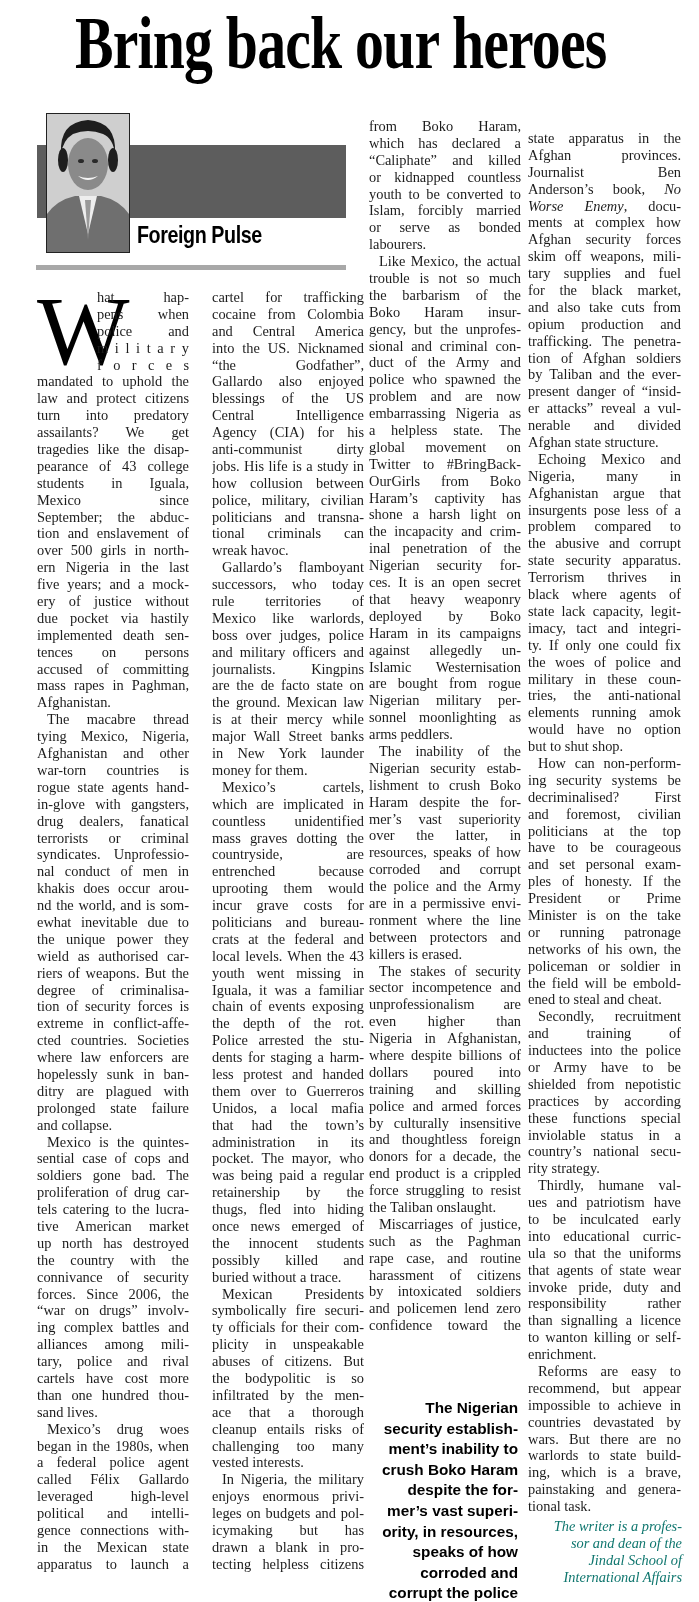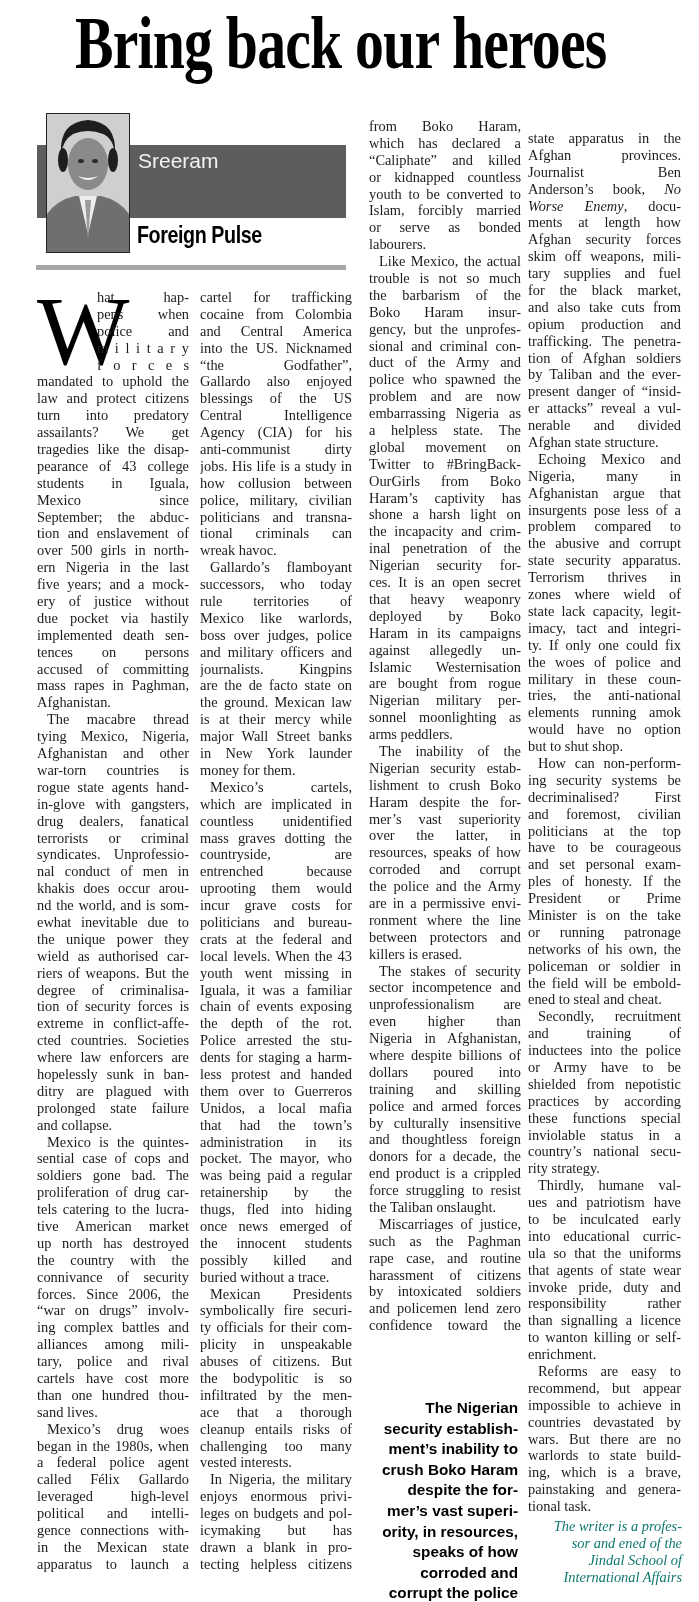--- a/index.html
+++ b/index.html
@@ -33,21 +33,21 @@
   .col {
     position: absolute; width: 152px;
     font-family: "Liberation Serif", "DejaVu Serif", serif;
     font-size: 14.4px; line-height: 16.9px; color: #1c1c1c;
   }
   .col .ln { display: block; height: 16.9px; white-space: nowrap; text-align: justify; text-align-last: justify; overflow: hidden; }
   .col .ln.last { text-align-last: left; }
   .col .ln.ind { padding-left: 10px; }
   .col .ln.short { padding-left: 60px; }
   #col1 { left: 37px; top: 289px; }
-  #col2 { left: 200px; top: 289px; }
+  #col2 { left: 212px; top: 289px; }
   #col3 { left: 369px; top: 118px; }
   #col4 { left: 528px; top: 118px; width: 153px; margin-top: 12px; }
   .dropcap {
     position: absolute; left: 37px; top: 289px; width: 58px; height: 84px;
     font-family: "Liberation Serif", "DejaVu Serif", serif;
     font-size: 98px; line-height: 84px; color: #000;
   }
   .pullquote {
     position: absolute; left: 370px; top: 1398px; width: 148px; text-align: right;
     font-family: "Liberation Sans", "DejaVu Sans", sans-serif;
@@ -77,21 +77,20 @@
     <ellipse cx="41" cy="50" rx="20" ry="26" fill="#8a8a8a"></ellipse>
     <path d="M14 40 Q12 8 41 6 Q70 8 68 40 Q66 24 56 20 Q41 14 26 20 Q16 26 14 40 Z" fill="#1e1e1e"></path>
     <ellipse cx="16" cy="46" rx="5" ry="12" fill="#1e1e1e"></ellipse>
     <ellipse cx="66" cy="46" rx="5" ry="12" fill="#1e1e1e"></ellipse>
     <ellipse cx="34" cy="47" rx="3" ry="2" fill="#2a2a2a"></ellipse>
     <ellipse cx="48" cy="47" rx="3" ry="2" fill="#2a2a2a"></ellipse>
     <path d="M31 62 Q41 70 51 62 Q41 66 31 62 Z" fill="#f4f4f4"></path>
   </svg>
 </div>
 <div class="author-name">
-  <div>Sreeram</div>
 </div>
 <div class="column-tag">Foreign Pulse</div>
 <div class="rule"></div>
 
 <div class="dropcap">W</div>
 
 <div class="col" id="col1">
     <span class="ln short">hat hap-</span>
     <span class="ln short">pens when</span>
     <span class="ln short">police and</span>
@@ -320,21 +319,21 @@
     <span class="ln">by intoxicated soldiers</span>
     <span class="ln">and policemen lend zero</span>
     <span class="ln">confidence toward the</span>
   </div>
 <div class="col" id="col4">
     <span class="ln">state apparatus in the</span>
     <span class="ln">Afghan provinces.</span>
     <span class="ln">Journalist Ben</span>
     <span class="ln">Anderson’s book, <em class="title">No</em></span>
     <span class="ln"><em class="title">Worse Enemy</em>, docu-</span>
-    <span class="ln">ments at length how</span>
+    <span class="ln">ments at complex how</span>
     <span class="ln">Afghan security forces</span>
     <span class="ln">skim off weapons, mili-</span>
     <span class="ln">tary supplies and fuel</span>
     <span class="ln">for the black market,</span>
     <span class="ln">and also take cuts from</span>
     <span class="ln">opium production and</span>
     <span class="ln">trafficking. The penetra-</span>
     <span class="ln">tion of Afghan soldiers</span>
     <span class="ln">by Taliban and the ever-</span>
     <span class="ln">present danger of “insid-</span>
@@ -342,21 +341,21 @@
     <span class="ln">nerable and divided</span>
     <span class="ln last">Afghan state structure.</span>
     <span class="ln ind">Echoing Mexico and</span>
     <span class="ln">Nigeria, many in</span>
     <span class="ln">Afghanistan argue that</span>
     <span class="ln">insurgents pose less of a</span>
     <span class="ln">problem compared to</span>
     <span class="ln">the abusive and corrupt</span>
     <span class="ln">state security apparatus.</span>
     <span class="ln">Terrorism thrives in</span>
-    <span class="ln">zones where wield of</span>
+    <span class="ln">black where agents of</span>
     <span class="ln">state lack capacity, legit-</span>
     <span class="ln">imacy, tact and integri-</span>
     <span class="ln">ty. If only one could fix</span>
     <span class="ln">the woes of police and</span>
     <span class="ln">military in these coun-</span>
     <span class="ln">tries, the anti-national</span>
     <span class="ln">elements running amok</span>
     <span class="ln">would have no option</span>
     <span class="ln last">but to shut shop.</span>
     <span class="ln ind">How can non-perform-</span>
@@ -414,16 +413,16 @@
     <span class="pl">despite the for-</span>
     <span class="pl">mer’s vast superi-</span>
     <span class="pl">ority, in resources,</span>
     <span class="pl">speaks of how</span>
     <span class="pl">corroded and</span>
     <span class="pl">corrupt the police</span>
     <span class="pl">and the Army are</span>
   </div>
 <div class="footnote">
     <span class="fl">The writer is a profes-</span>
-    <span class="fl">sor and ened of the</span>
+    <span class="fl">sor and dean of the</span>
     <span class="fl">Jindal School of</span>
     <span class="fl">International Affairs</span>
   </div>
 
 </body></html>

